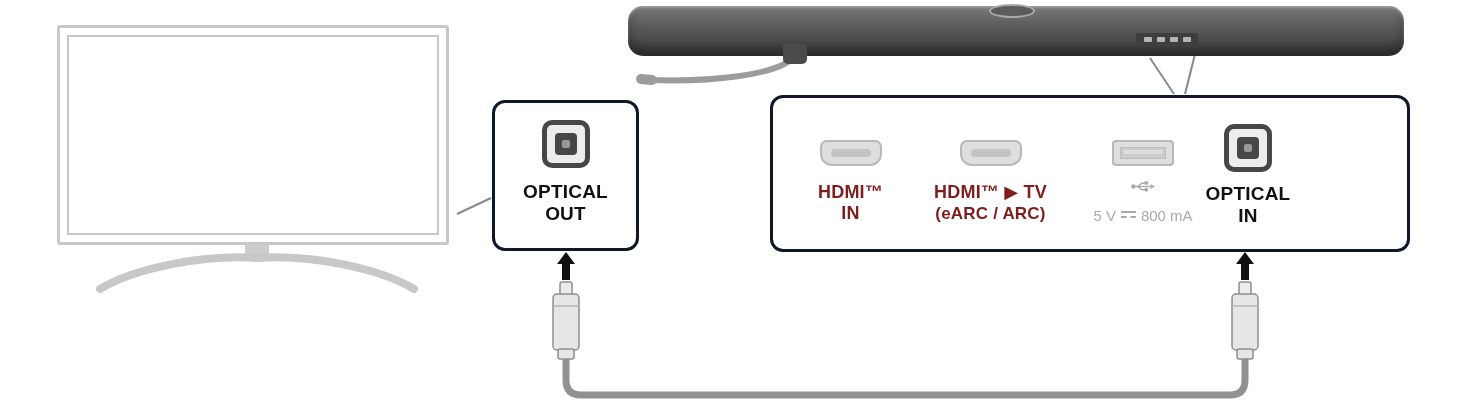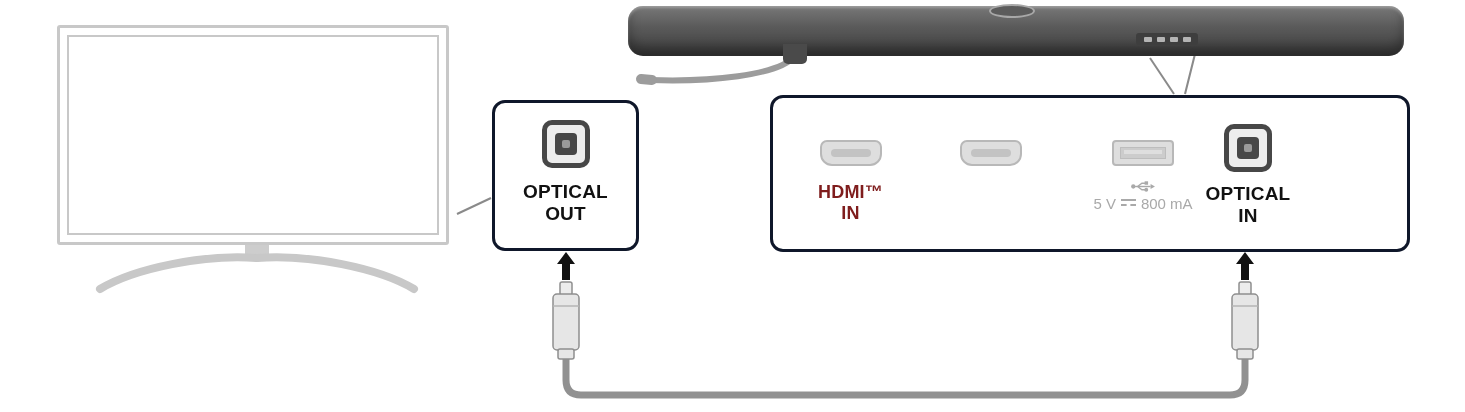--- a/index.html
+++ b/index.html
@@ -81,21 +81,21 @@
   .optical-port .core { width:22px; height:22px; background:#474747; border-radius:4px; position:relative; }
   .optical-port .core::after { content:""; position:absolute; inset:7px; background:#9a9a9a; border-radius:2px; }
 
   
   .port-label { text-align:center; font-weight:700; font-size:18px; line-height:21px; color:#7f1d1d; letter-spacing:.2px; }
   .port-label.active { color:#111111; font-size:19px; line-height:22px; }
   .port-label .sub { font-size:17px; }
   #col-hdmi-in .port-label, #col-hdmi-tv .port-label { margin-top:16px; }
   #col-optical .port-label { margin-top:11px; }
 
-  .usb-caption { margin-top:14px; display:flex; flex-direction:column; align-items:center; gap:2px; }
+  .usb-caption { margin-top:14px; display:flex; flex-direction:column; align-items:center; gap:14px; }
   .usb-text { display:flex; align-items:center; gap:5px; font-size:15px; color:#a9a9a9; font-weight:400; }
   .dc-symbol { display:inline-block; width:15px; height:8px; border-top:2px solid #a9a9a9; position:relative; }
   .dc-symbol::after { content:""; position:absolute; left:0; right:0; top:3px; border-top:2px dashed #a9a9a9; }
 </style>
 </head>
 <body>
 
 <div class="canvas">
 
   <svg class="overlay" viewBox="0 0 1465 412">
@@ -170,20 +170,24 @@
       </div>
       <div class="port-label">
         <div>HDMI™</div>
         <div>IN</div>
       </div>
     </div>
 
     <div class="col" id="col-hdmi-tv">
       <div class="hdmi-port">
         <div class="slot"></div>
+      </div>
+      <div class="port-label">
+        <div>HDMI™ ▶ TV</div>
+        <div class="sub">(eARC / ARC)</div>
       </div>
     </div>
 
     <div class="col" id="col-usb">
       <div class="usb-port">
         <div class="slot"></div>
       </div>
       <div class="usb-caption">
         <svg width="26" height="13" viewBox="0 0 24 12">
           <g stroke="#a9a9a9" stroke-width="1.3" fill="none">

